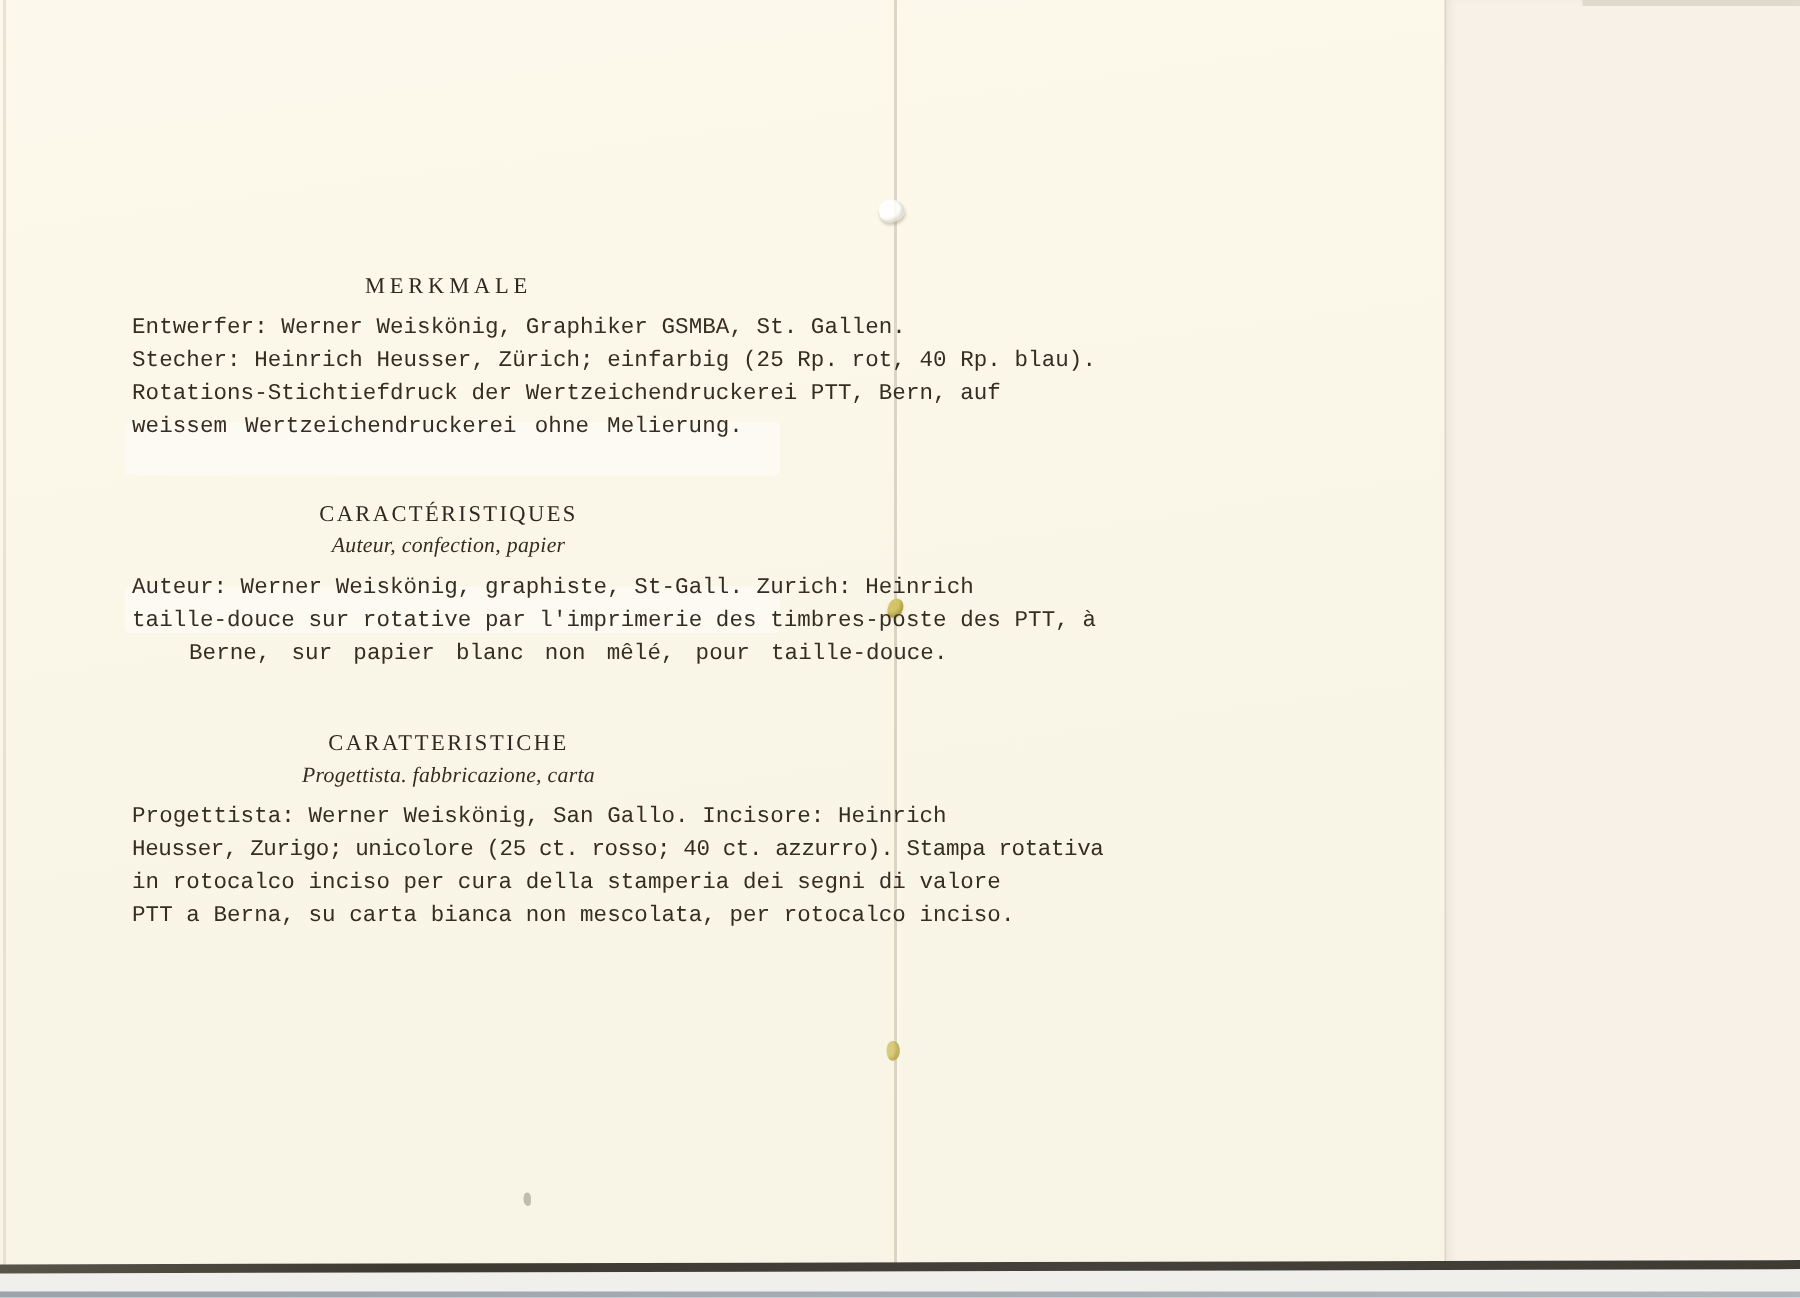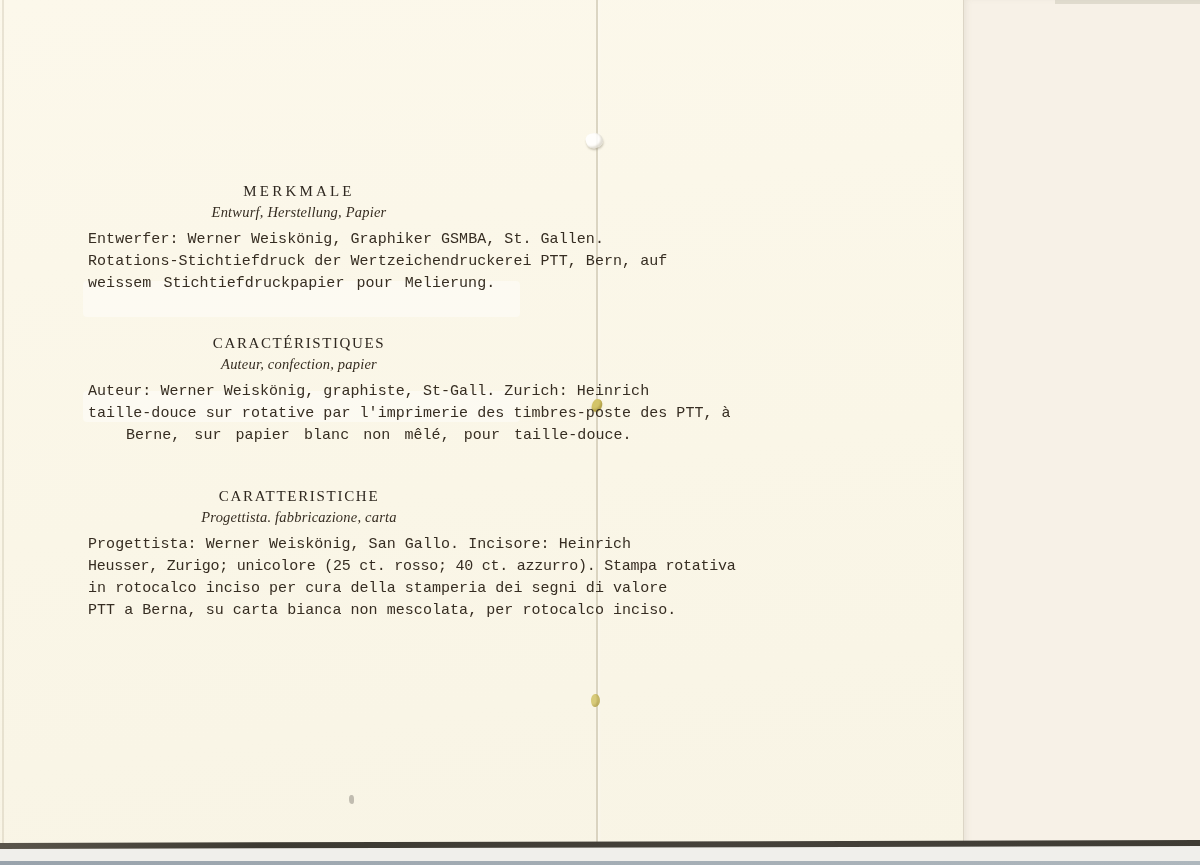--- a/index.html
+++ b/index.html
@@ -150,25 +150,25 @@
     <div class="fold-line"></div>
     <div class="fold-notch"></div>
     <div class="stain stain-1"></div>
     <div class="stain stain-2"></div>
     <div class="speck"></div>
 
     <div class="text-block">
 
       <div class="section sec-de">
         <h2 class="sec-title">MERKMALE</h2>
-        <div class="sec-sub">Entwurf, Herstellung, Papier</div>
         <div class="para">
           <div class="line">Entwerfer: Werner Weiskönig, Graphiker GSMBA, St. Gallen.</div>
+          <div class="line">Stecher: Heinrich Heusser, Zürich; einfarbig (25 Rp. rot, 40 Rp. blau).</div>
           <div class="line">Rotations-Stichtiefdruck der Wertzeichendruckerei PTT, Bern, auf</div>
-          <div class="line end-left loose-sm">weissem Stichtiefdruckpapier pour Melierung.</div>
+          <div class="line end-left loose-sm">weissem Wertzeichendruckerei ohne Melierung.</div>
         </div>
       </div>
 
       <div class="section sec-fr">
         <h2 class="sec-title">CARACTÉRISTIQUES</h2>
         <div class="sec-sub">Auteur, confection, papier</div>
         <div class="para">
           <div class="line">Auteur: Werner Weiskönig, graphiste, St-Gall. Zurich: Heinrich</div>
           <div class="line">taille-douce sur rotative par l'imprimerie des timbres-poste des PTT, à</div>
           <div class="line end-left loose-md">Berne, sur papier blanc non mêlé, pour taille-douce.</div>

